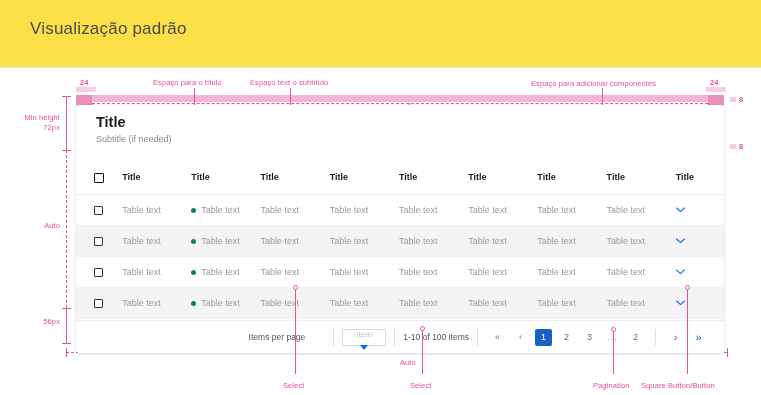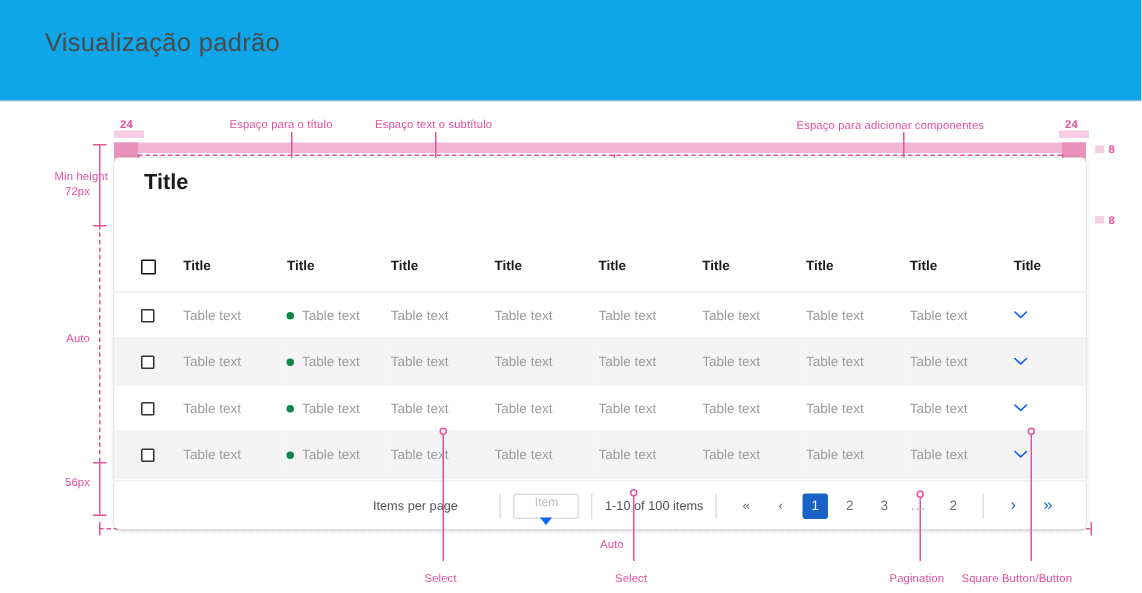--- a/index.html
+++ b/index.html
@@ -9,21 +9,21 @@
     background: #ffffff;
     font-family: "Liberation Sans", sans-serif;
     overflow: hidden;
   }
   #root { position: relative; width: 761px; height: 395px; background:#fff; }
 
   
   .page-header {
     position: absolute; left: 0; top: 0; width: 761px; height: 68px;
     border-bottom: 1px solid #e6e6e6;
-    background: #0ea5e9;
+    background: #fde047;
   }
   .page-title {
     position: absolute; left: 30px; top: 19px;
     font-size: 17px; color: #4a4a4a; font-weight: 400;
     letter-spacing: .2px;
   }
 
   
   .pinkband { position:absolute; background:#f2b6d4; }
   .pinkband.dark { background:#e891bd; }
@@ -172,39 +172,40 @@
   <div class="leader" style="left:290px; top:88px; height:45px;"></div>
   <div class="dot" style="left:288px; top:131px;"></div>
 
   <div class="ann-label" style="left:531px; top:79px;">Espaço para adicionar componentes</div>
   <div class="leader" style="left:602px; top:88px; height:35px;"></div>
   <div class="dot" style="left:600px; top:121px;"></div>
 
   <div class="solid-v" style="left:66px; top:96px; height:54px;"></div>
   <div class="tick-h" style="left:62px; top:96px; width:9px;"></div>
   <div class="tick-h" style="left:62px; top:150px; width:9px;"></div>
-  <div class="ann-label right" style="left:28px; top:113px; width:44px;">Min height</div>
+  <div class="ann-label right" style="left:16px; top:113px; width:44px;">Min height</div>
   <div class="ann-label right" style="left:16px; top:123px; width:44px;">72px</div>
 
   <div class="dashed-v" style="left:66px; top:150px; height:158px;"></div>
   <div class="ann-label right" style="left:16px; top:221px; width:44px;">Auto</div>
 
   <div class="solid-v" style="left:66px; top:308px; height:35px;"></div>
   <div class="tick-h" style="left:62px; top:308px; width:9px;"></div>
   <div class="tick-h" style="left:62px; top:343px; width:9px;"></div>
   <div class="ann-label right" style="left:16px; top:317px; width:44px;">56px</div>
 
   <div class="dashed-h" style="left:66px; top:352px; width:661px;"></div>
   <div class="solid-v" style="left:66px; top:348px; height:9px;"></div>
   <div class="solid-v" style="left:727px; top:348px; height:9px;"></div>
 
   <div class="table-card">
 
     <div class="table-toolbar">
       <div class="tt-title">Title</div>
+      <div class="tt-subtitle">Subtitle (if needed)</div>
     </div>
 
     <table class="dt">
       <thead>
         <tr>
           <th class="col-chk">
             <span class="cbox"></span>
           </th>
           <th class="col-data">Title</th>
           <th class="col-data">Title</th>

